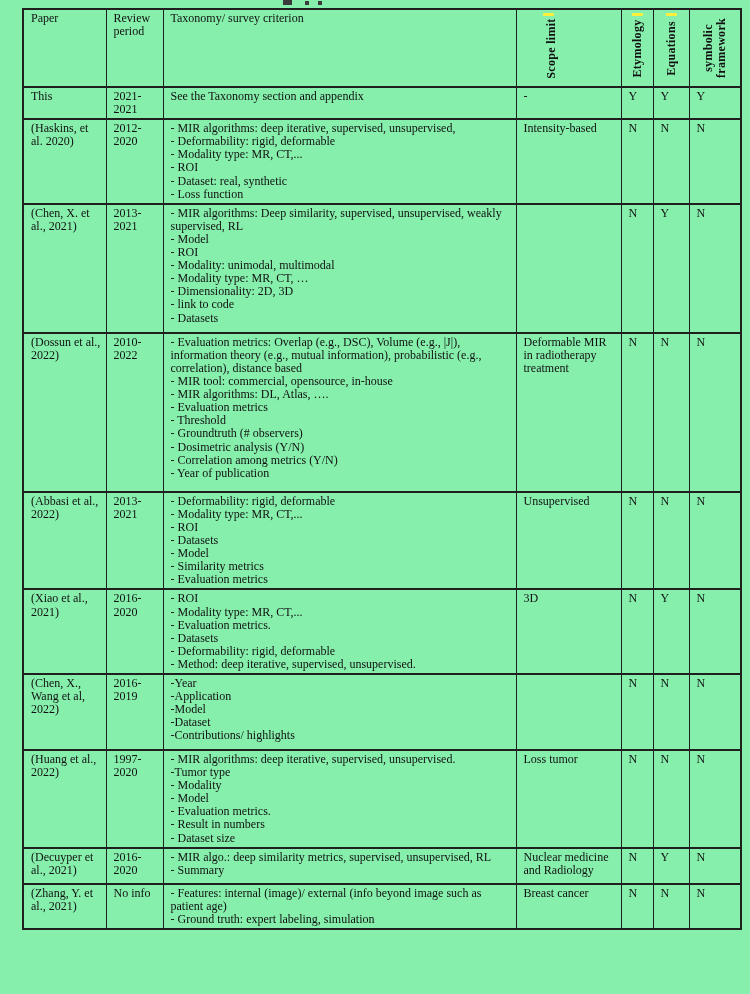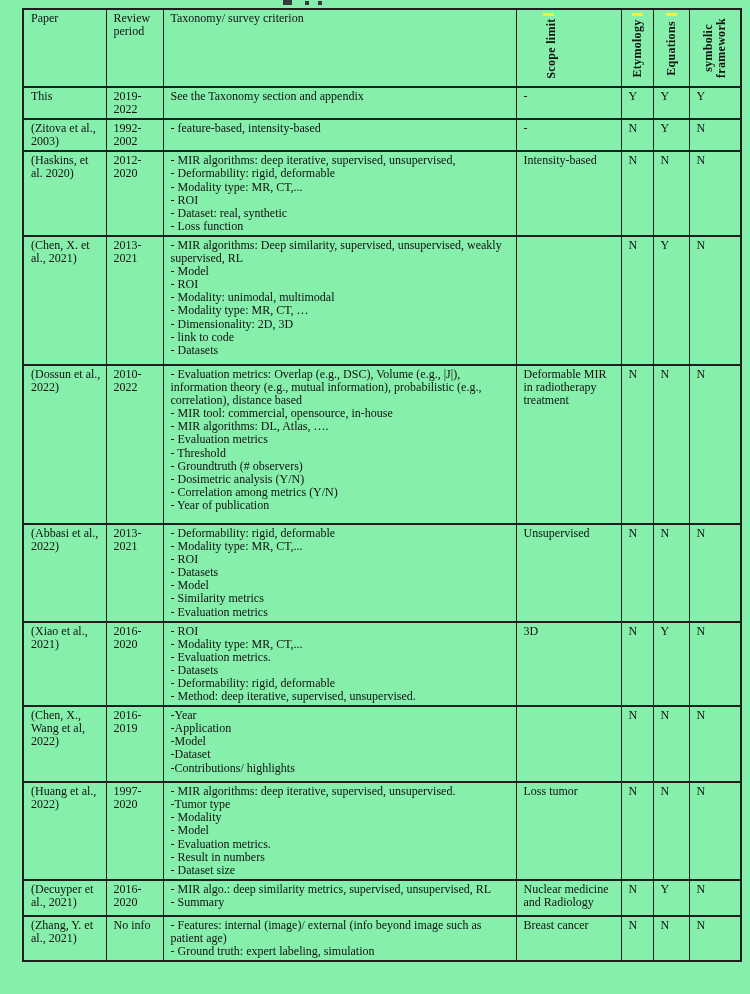--- a/index.html
+++ b/index.html
@@ -128,39 +128,28 @@
                 <div>symbolic</div>
                 <div>framework</div>
               </span>
             </div>
           </th>
         </tr>
     </thead>
     <tbody id="table-body">
         <tr style="height: 32px;">
           <td class="cell-paper">This</td>
-          <td class="cell-period">2019-2022</td>
+          <td class="cell-period">2021-2021</td>
           <td class="cell-criteria">
             <div class="criterion-line">See the Taxonomy section and appendix</div>
           </td>
           <td class="cell-scope">-</td>
           <td class="cell-flag">Y</td>
           <td class="cell-flag">Y</td>
           <td class="cell-flag">Y</td>
-        </tr>
-        <tr style="height: 31px;">
-          <td class="cell-paper">(Zitova et al., 2003)</td>
-          <td class="cell-period">1992-2002</td>
-          <td class="cell-criteria">
-            <div class="criterion-line">- feature-based, intensity-based</div>
-          </td>
-          <td class="cell-scope">-</td>
-          <td class="cell-flag">N</td>
-          <td class="cell-flag">Y</td>
-          <td class="cell-flag">N</td>
         </tr>
         <tr style="height: 80px;">
           <td class="cell-paper">(Haskins, et al. 2020)</td>
           <td class="cell-period">2012-2020</td>
           <td class="cell-criteria">
             <div class="criterion-line">- MIR algorithms: deep iterative, supervised, unsupervised,</div>
             <div class="criterion-line">- Deformability: rigid, deformable</div>
             <div class="criterion-line">- Modality type: MR, CT,...</div>
             <div class="criterion-line">- ROI</div>
             <div class="criterion-line">- Dataset: real, synthetic</div>

